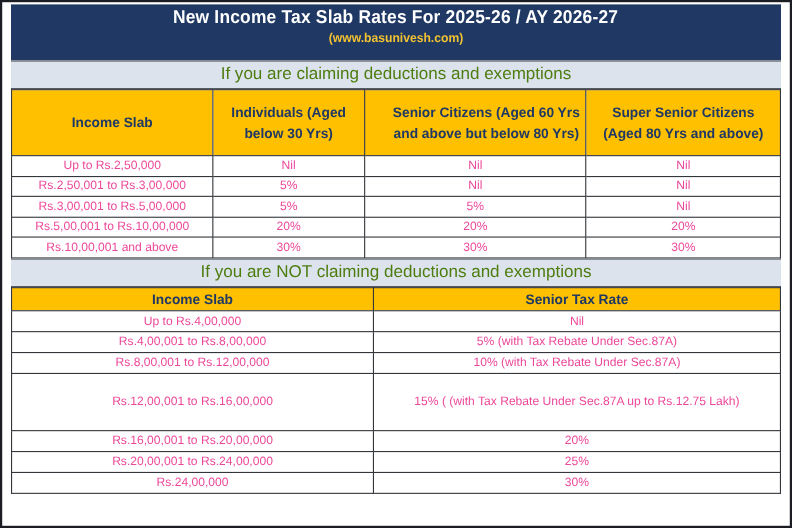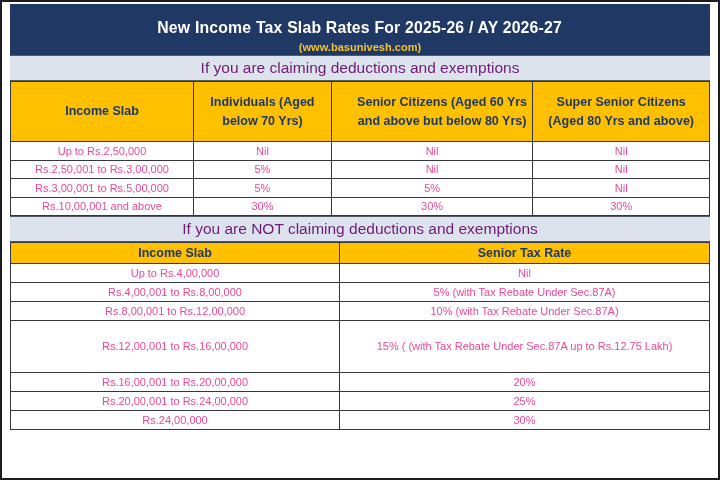--- a/index.html
+++ b/index.html
@@ -7,35 +7,35 @@
     width:720px; height:480px; box-sizing:border-box;
     border:2px solid #1b1d22; background:#ffffff;
     overflow:hidden; position:relative;
     font-family:"Liberation Sans", sans-serif;
   }
   .content { margin:2px 8px 0 8px; }
 
   
   .title-block {
     background:#1f3864; height:51px; text-align:center;
-    padding-top:12px; box-sizing:border-box;
+    padding-top:0; box-sizing:border-box;
   }
   .title {
     color:#ffffff; font-weight:700; font-size:17px; letter-spacing:0.2px;
     display:inline-block; transform:scaleX(0.93); transform-origin:center;
     margin-top:2px; white-space:nowrap;
   }
   .subtitle {
     color:#f2c230; font-weight:700; font-size:11.5px; margin-top:3px;
     display:block; transform:scaleX(0.96); transform-origin:center;
   }
 
   
   .band {
-    background:#dce3ed; color:#701a75; text-align:center;
+    background:#dce3ed; color:#4d7c0f; text-align:center;
     font-size:15.5px; height:24px; line-height:24px;
     border-top:1px solid #565b63; border-bottom:1px solid #565b63;
     white-space:nowrap;
   }
 
   
   table { border-collapse:collapse; width:100%; table-layout:fixed;border-radius:26px; }
   th, td {
     border:1.6px solid #33363b; text-align:center; vertical-align:middle;
     padding:1px 4px; overflow:hidden;
@@ -70,21 +70,21 @@
       <span class="title">New Income Tax Slab Rates For 2025-26 / AY 2026-27</span>
       <span class="subtitle">(www.basunivesh.com)</span>
     </div>
 
     <div class="band">If you are claiming deductions and exemptions</div>
 
     <table class="t1">
       <thead>
         <tr>
           <th class="c0">Income Slab</th>
-          <th class="c1">Individuals (Aged below 70 Yrs)</th>
+          <th class="c1">Individuals (Aged below 30 Yrs)</th>
           <th class="c2">Senior Citizens (Aged 60 Yrs and above but below 80 Yrs)</th>
           <th class="c3">Super Senior Citizens (Aged 80 Yrs and above)</th>
         </tr>
       </thead>
       <tbody>
         <tr>
           <td>Up to Rs.2,50,000</td>
           <td>Nil</td>
           <td>Nil</td>
           <td>Nil</td>
@@ -93,20 +93,26 @@
           <td>Rs.2,50,001 to Rs.3,00,000</td>
           <td>5%</td>
           <td>Nil</td>
           <td>Nil</td>
         </tr>
         <tr>
           <td>Rs.3,00,001 to Rs.5,00,000</td>
           <td>5%</td>
           <td>5%</td>
           <td>Nil</td>
+        </tr>
+        <tr>
+          <td>Rs.5,00,001 to Rs.10,00,000</td>
+          <td>20%</td>
+          <td>20%</td>
+          <td>20%</td>
         </tr>
         <tr>
           <td>Rs.10,00,001 and above</td>
           <td>30%</td>
           <td>30%</td>
           <td>30%</td>
         </tr>
       </tbody>
     </table>
 

